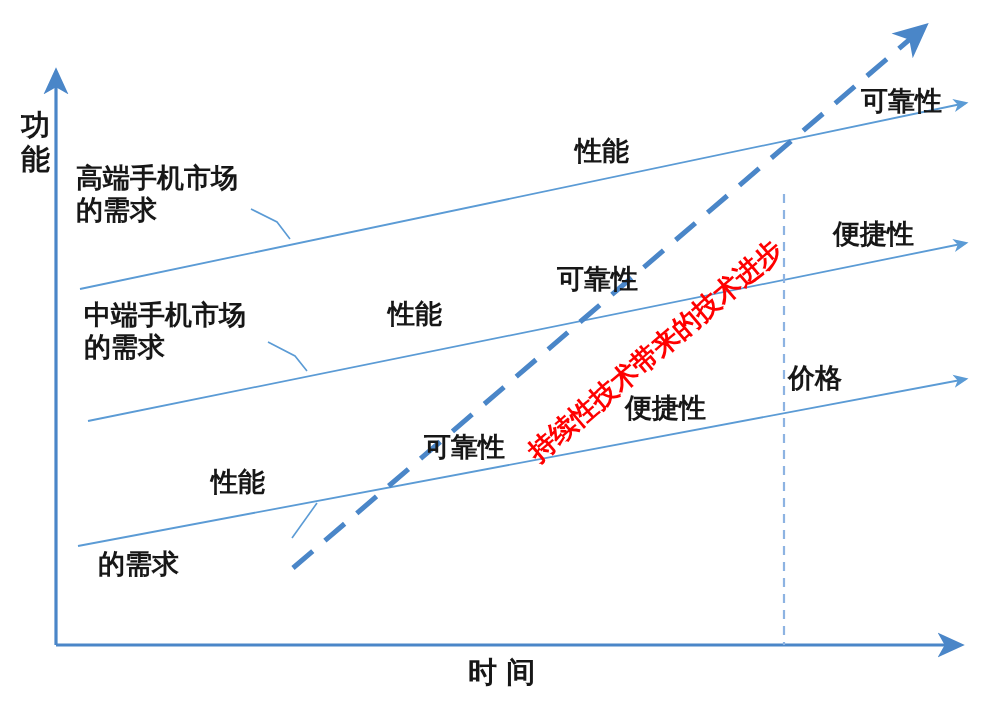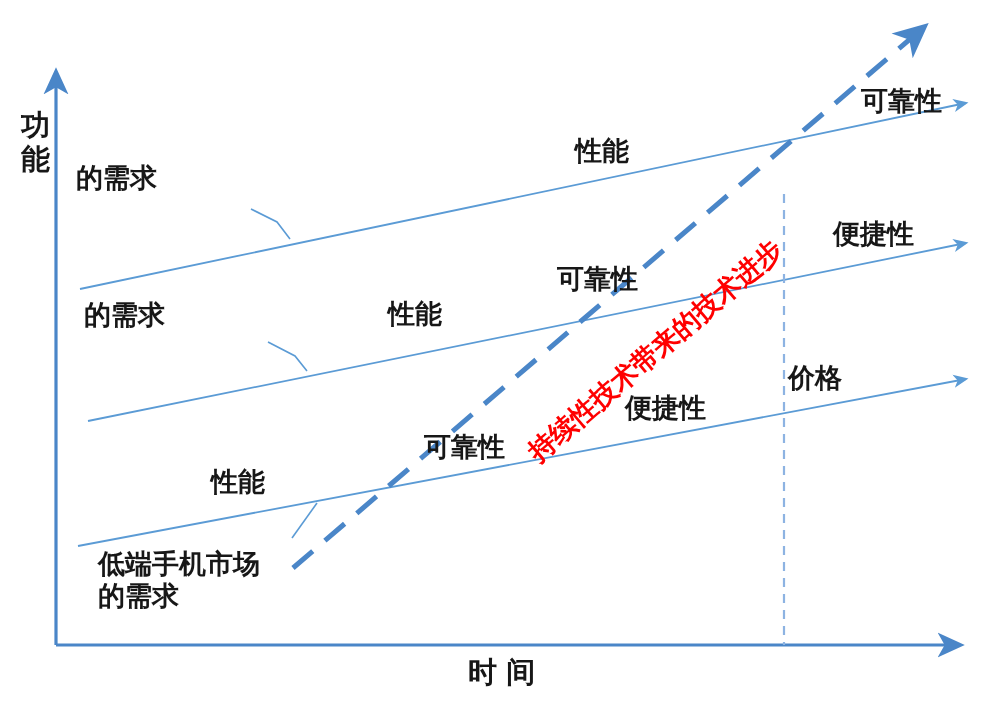--- a/index.html
+++ b/index.html
@@ -103,29 +103,30 @@
   </svg>
 
   <div class="lbl axis-title y-axis-title">
     <span>功</span>
     <span>能</span>
   </div>
 
   <div class="lbl axis-title x-axis-title">时 间</div>
 
   <div class="lbl segment-label" style="left:76px; top:163px;">
+    <div>高端手机市场</div>
     <div>的需求</div>
   </div>
 
   <div class="lbl segment-label" style="left:84px; top:300px;">
+    <div>中端手机市场</div>
     <div>的需求</div>
   </div>
 
   <div class="lbl segment-label" style="left:98px; top:549px;">
-    <div>低端手机市场</div>
     <div>的需求</div>
   </div>
 
   <div class="lbl attr-label" style="left:575px; top:136px;">性能</div>
   <div class="lbl attr-label" style="left:861px; top:86px;">可靠性</div>
 
   <div class="lbl attr-label" style="left:388px; top:299px;">性能</div>
   <div class="lbl attr-label" style="left:557px; top:264px;">可靠性</div>
   <div class="lbl attr-label" style="left:833px; top:219px;">便捷性</div>
 

